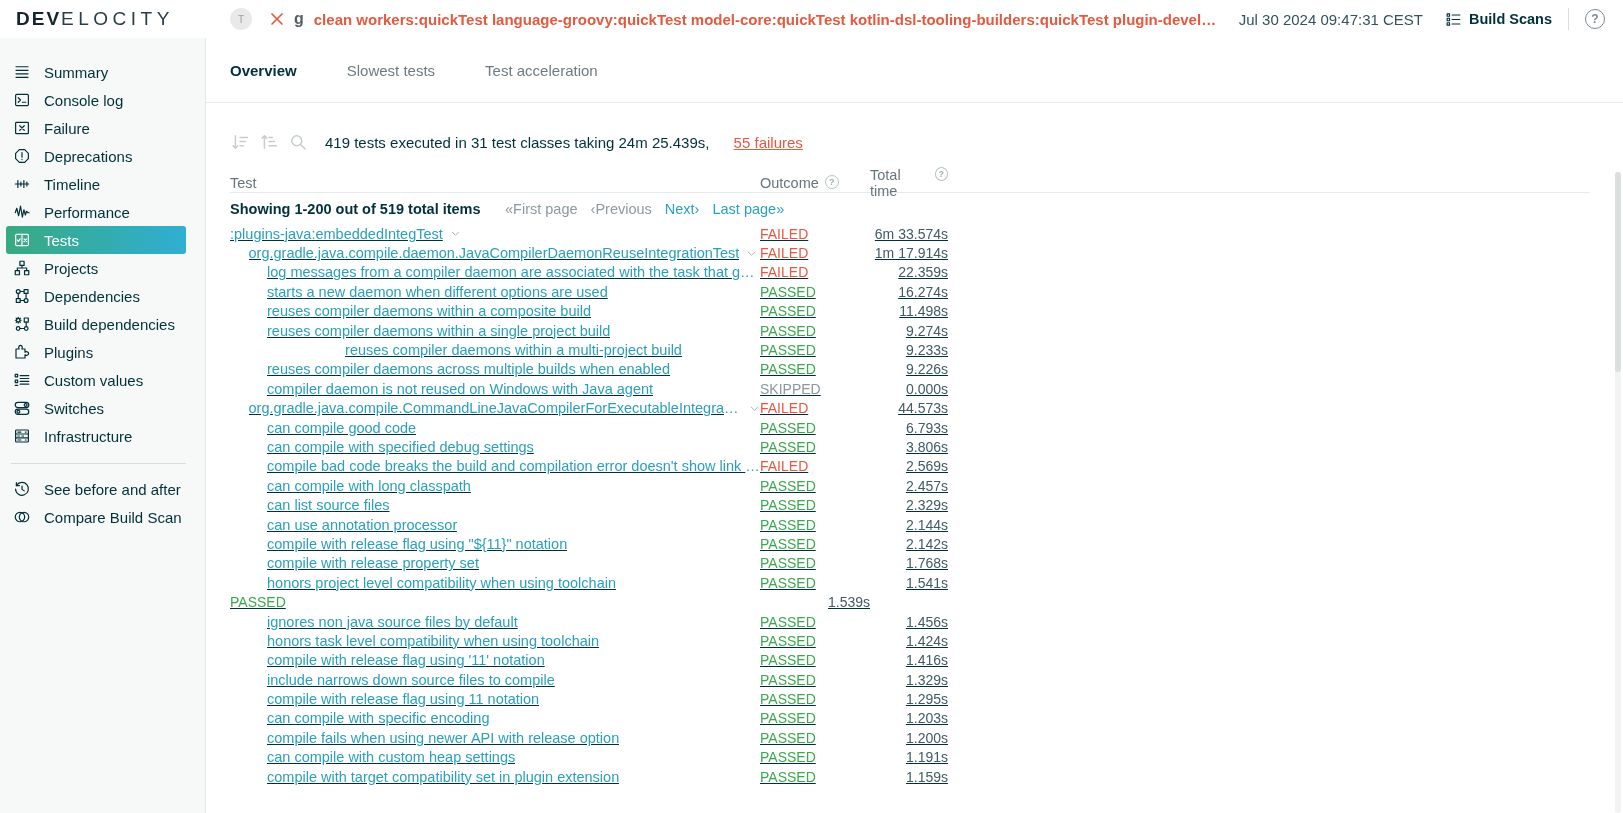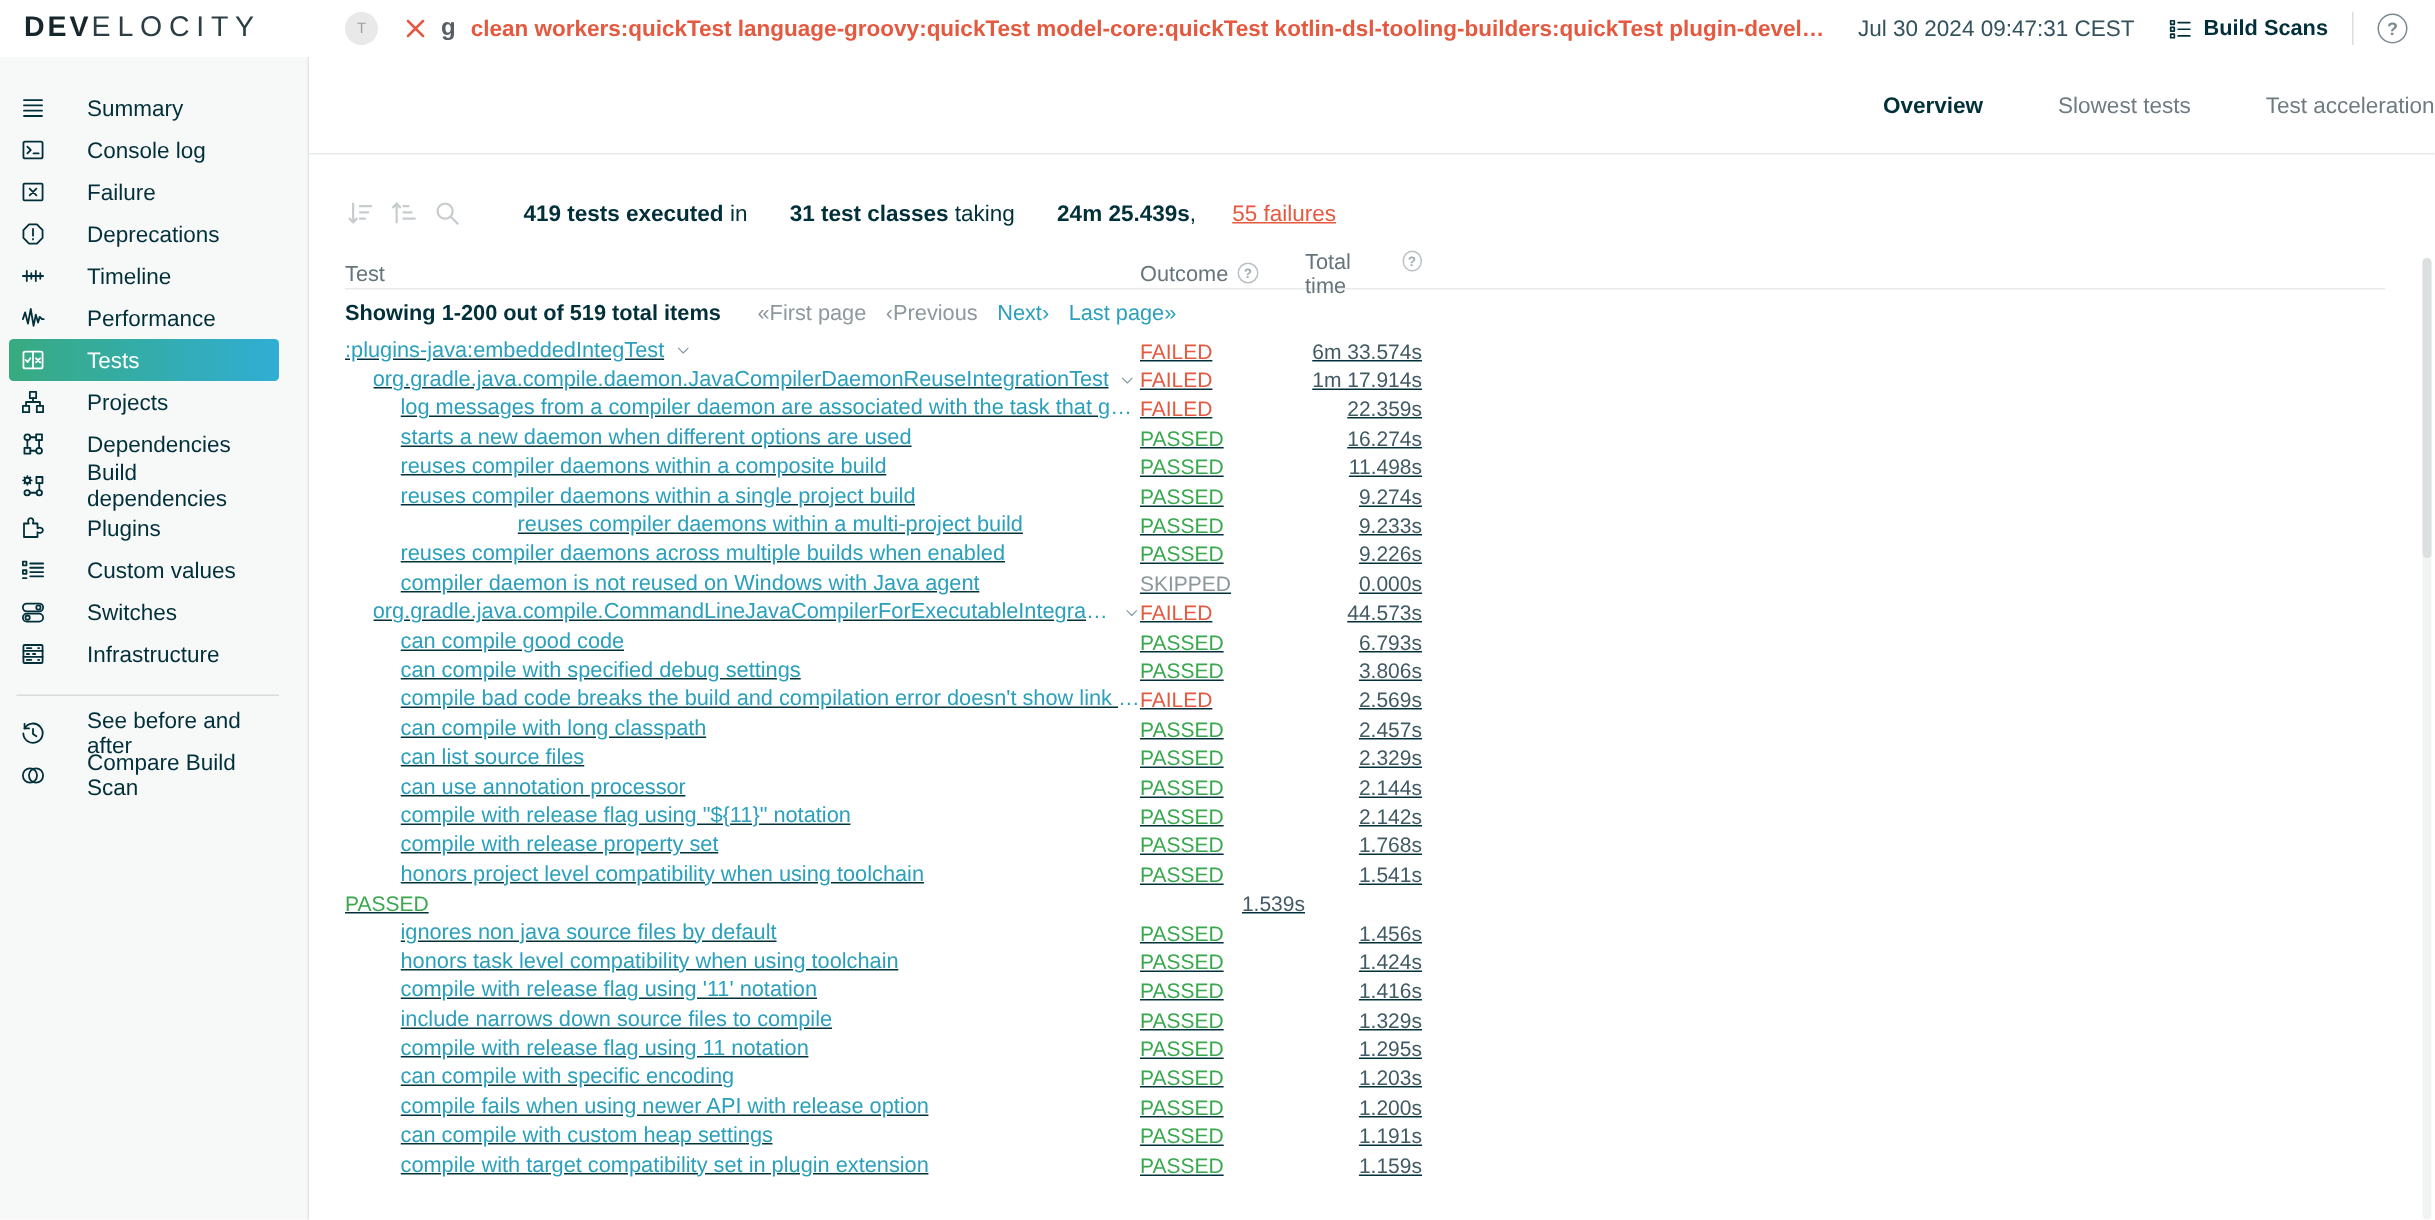--- a/index.html
+++ b/index.html
@@ -23,41 +23,41 @@
   .build-scans { margin-left:22px; display:flex; align-items:center; gap:7px; cursor:pointer;
     font-size:14.5px; font-weight:700; color:#02303A; white-space:nowrap; flex:0 0 auto; }
   .topsep { width:1px; height:22px; background:#d9dddd; margin:0 16px; flex:0 0 auto; }
   .help-btn { width:20px; height:20px; border:1.6px solid #7c8a90; border-radius:50%; color:#7c8a90;
     font-size:12px; font-weight:700; display:flex; align-items:center; justify-content:center;
     margin-right:18px; cursor:pointer; flex:0 0 auto; }
 
   
   .sidebar { position:absolute; left:0; top:38px; width:206px; height:775px; background:#f7f8f8;
     border-right:1px solid #e4e7e7; padding-top:20px; }
-  .side-item { height:28px; display:flex; align-items:center; gap:27px; padding-left:13px;
+  .side-item { height:28px; display:flex; align-items:center; gap:13px; padding-left:13px;
     margin-right:19px; font-size:15px; color:#02303A; cursor:pointer; border-radius:3px; }
   .side-item svg { flex:0 0 auto; }
   .side-item.active { background:linear-gradient(90deg,#38aa80,#30aed4); color:#fff; margin-left:6px;
     padding-left:7px; }
   .side-div { border-top:1px solid #d8dcdc; margin:13px 19px 11px 11px; }
   .icn { stroke:#02303A; fill:none; stroke-width:1.6; stroke-linecap:round; stroke-linejoin:round; }
   .active .icn { stroke:#fff; }
 
   
   .main { position:absolute; left:206px; top:38px; width:1417px; height:775px; background:#fff; }
   .tabs { height:65px; display:flex; align-items:center; gap:50px; padding-left:24px;
-    border-bottom:1px solid #e7eaea;justify-content:flex-end; }
+    border-bottom:1px solid #e7eaea; }
   .tab { font-size:15px; color:#6e7b80; cursor:pointer; }
   .tab.active { color:#02303A; font-weight:700; }
 
   .toolbar { margin:28px 0 0 24px; display:flex; align-items:center; height:22px; }
   .tool-icon { display:flex; margin-right:9px; cursor:pointer; }
   .tool-icon svg { stroke:#c7cdcf; fill:none; stroke-width:1.8; stroke-linecap:round; }
   .summary { margin-left:8px; font-size:15px; color:#02303A; white-space:pre; }
-  .summary b { font-weight:700;margin-left:24px; }
+  .summary b { font-weight:400; }
   .fail-link { color:#e4593f; text-decoration:underline; cursor:pointer; font-weight:400;margin-left:20px; }
 
   .table { margin-left:24px; margin-top:14px; width:1360px; }
   .tgrid { display:grid; grid-template-columns:530px 110px 78px 1fr; align-items:center; }
   .thead { height:26px; border-bottom:1px solid #e7eaea; color:#66757b; font-size:14.5px; }
   .thead .hcell { display:flex; align-items:flex-start; gap:6px; }
   .hhelp { width:14px; height:14px; border:1.3px solid #b9c2c5; border-radius:50%; color:#9fabaf;
     font-size:9px; font-weight:700; display:flex; align-items:center; justify-content:center; cursor:pointer; }
 
   .pagerow { height:31px; display:flex; align-items:center; font-size:14.5px; }

